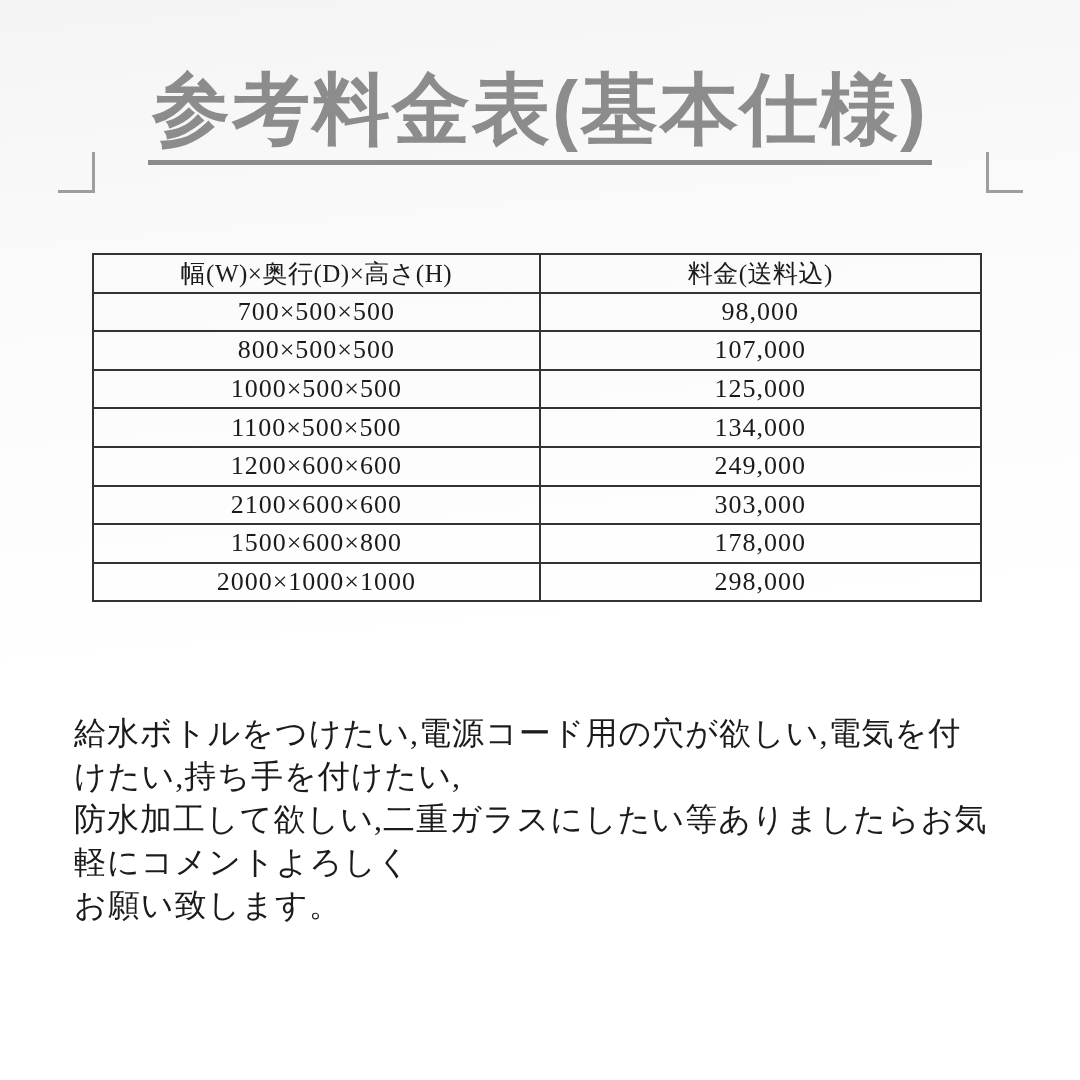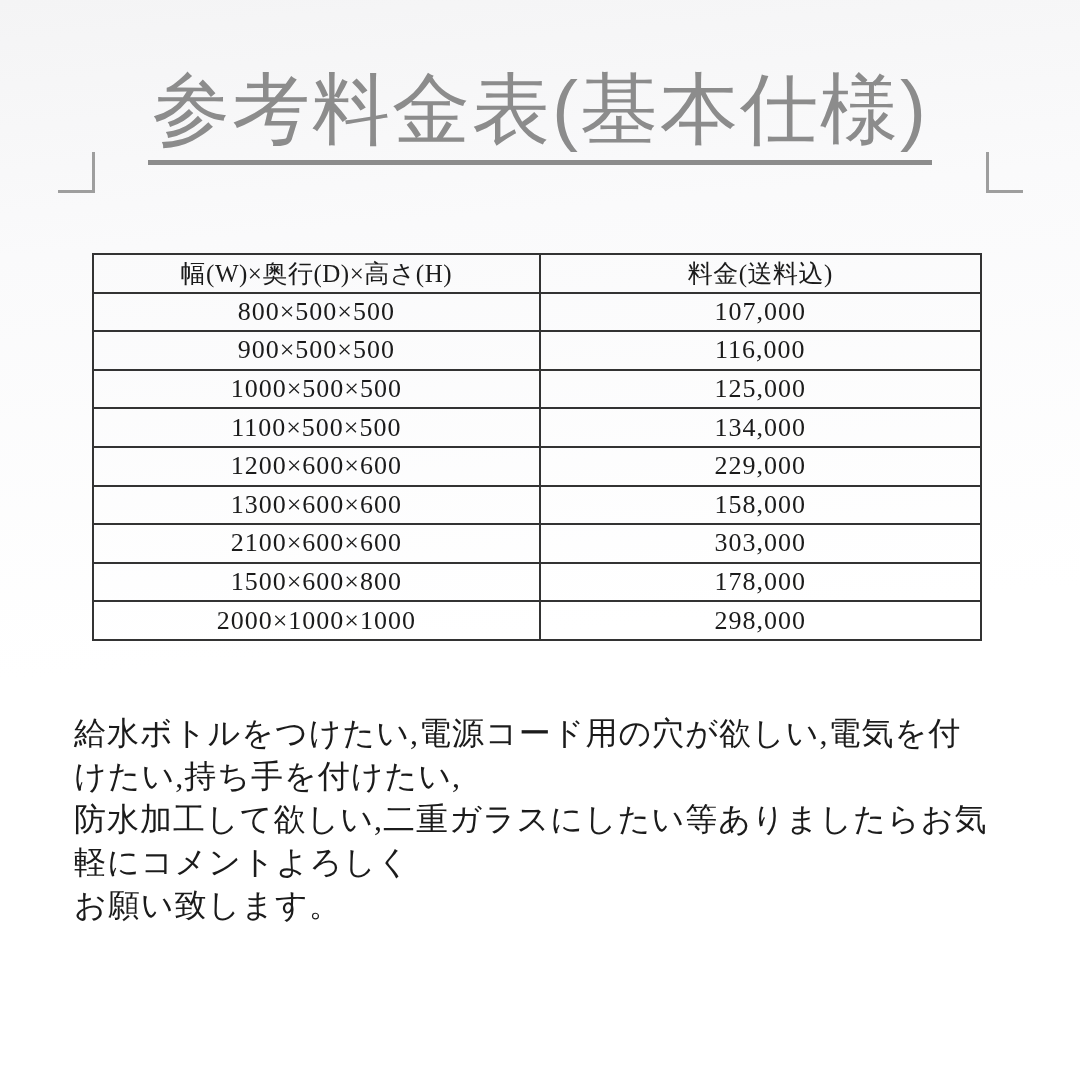--- a/index.html
+++ b/index.html
@@ -21,21 +21,21 @@
     position: absolute;
     left: 0;
     right: 0;
     top: 70px;
     text-align: center;
   }
   .title {
     display: inline-block;
     font-family: "Liberation Sans", sans-serif;
     font-size: 78px;
-    font-weight: 400;
+    font-weight: 700;
     line-height: 1.0;
     letter-spacing: 2px;
     color: var(--title-gray, #8c8c8c);
     border-bottom: 5px solid var(--title-gray, #8c8c8c);
     padding: 0 4px 12px 4px;
   }
 
   
   .bracket {
     position: absolute;
@@ -111,42 +111,38 @@
 
   <table class="price-table">
     <thead>
       <tr>
         <th class="col-size">幅(W)×奥行(D)×高さ(H)</th>
         <th class="col-price">料金(送料込)</th>
       </tr>
     </thead>
     <tbody>
       <tr>
+        <td>700×500×500</td>
+        <td>98,000</td>
+      </tr>
+      <tr>
         <td>800×500×500</td>
         <td>107,000</td>
-      </tr>
-      <tr>
-        <td>900×500×500</td>
-        <td>116,000</td>
       </tr>
       <tr>
         <td>1000×500×500</td>
         <td>125,000</td>
       </tr>
       <tr>
         <td>1100×500×500</td>
         <td>134,000</td>
       </tr>
       <tr>
         <td>1200×600×600</td>
-        <td>229,000</td>
-      </tr>
-      <tr>
-        <td>1300×600×600</td>
-        <td>158,000</td>
+        <td>249,000</td>
       </tr>
       <tr>
         <td>2100×600×600</td>
         <td>303,000</td>
       </tr>
       <tr>
         <td>1500×600×800</td>
         <td>178,000</td>
       </tr>
       <tr>

